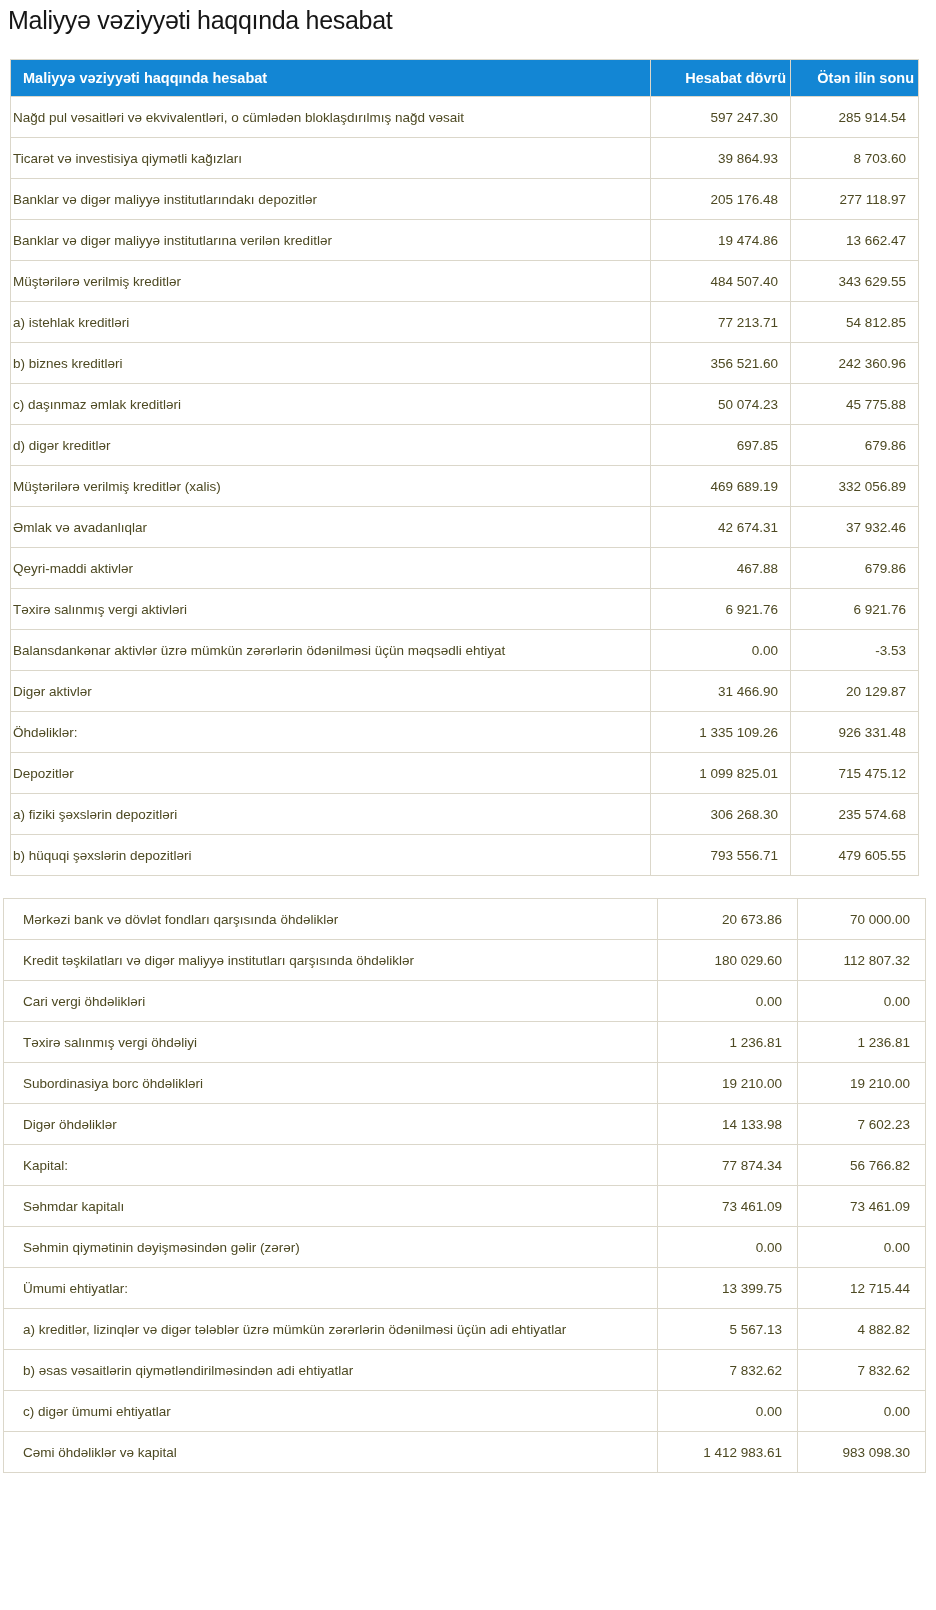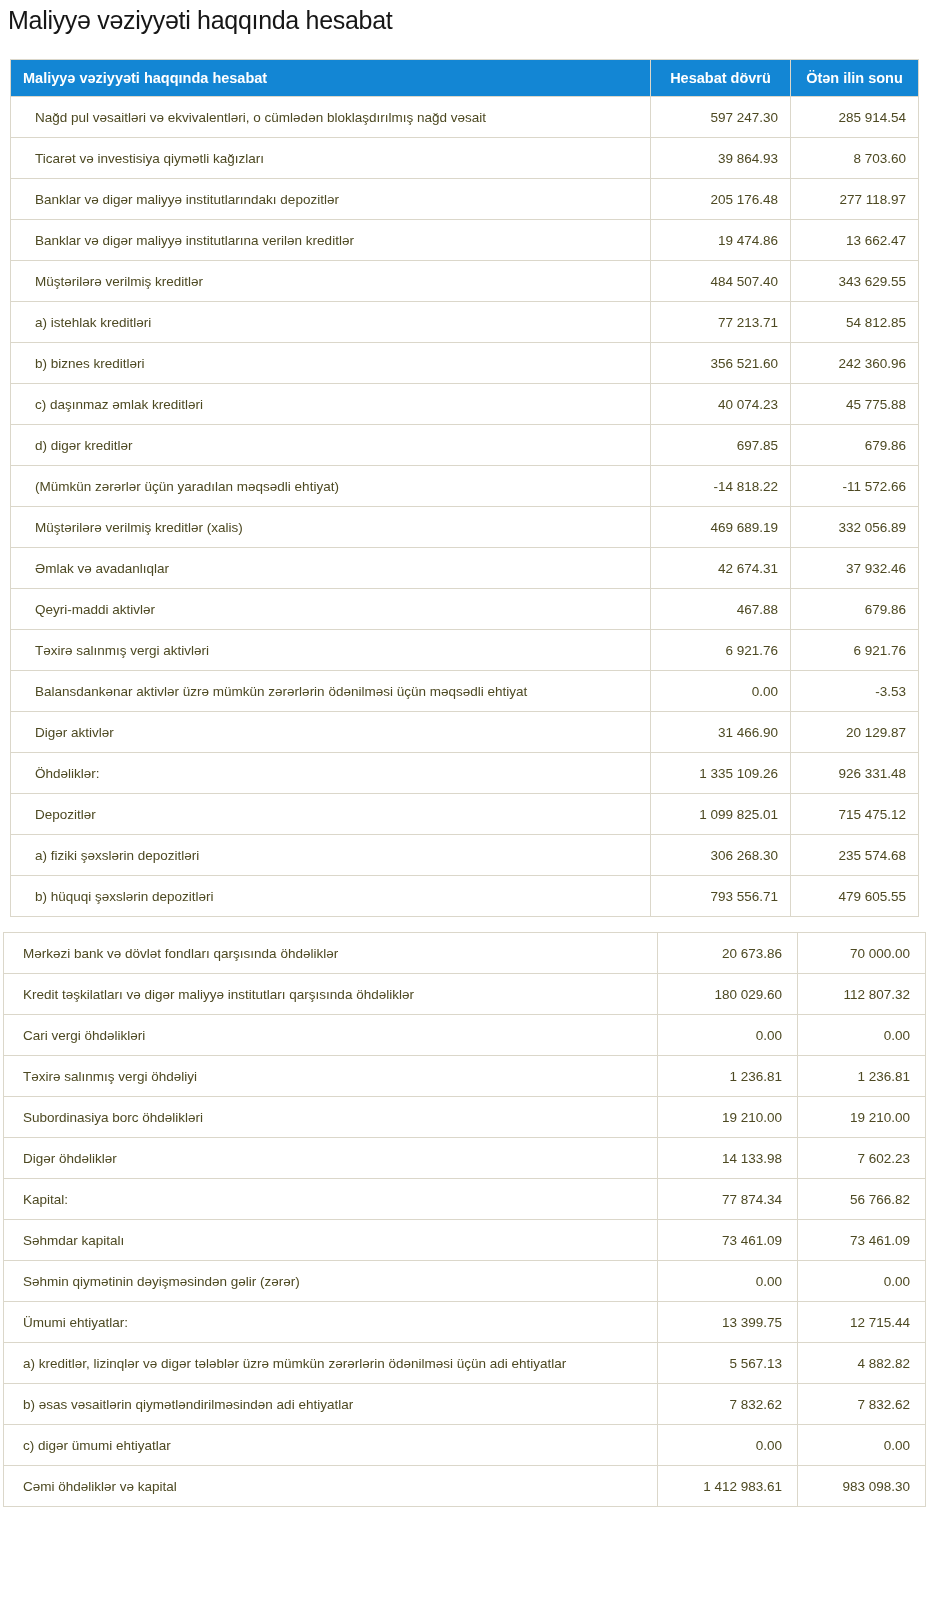--- a/index.html
+++ b/index.html
@@ -24,36 +24,36 @@
     color:#4d4922;
   }
   table.fin td, table.fin th{
     border:1px solid #dbd7ca;
     overflow:hidden;
     white-space:nowrap;
   }
   
   .tbl1{ margin:24px 0 0 10px; width:908px; }
   
-  .tbl2{ margin:15px 0 0 3px; width:922px; }
+  .tbl2{ margin:22px 0 0 3px; width:922px; }
 
   thead th{
     background:#1386d4;
     color:#ffffff;
     font-weight:bold;
     font-size:14.5px;
     height:34px;
     border:1px solid #1386d4;
   }
   thead th + th{ border-left:1px solid rgba(255,255,255,0.55); }
   thead th.h-label{ text-align:left; padding-left:12px; }
-  thead th.h-col{ text-align:center; padding:0 4px; }
+  thead th.h-col{ text-align:right; padding:0 4px; }
 
   td{ height:38px; background:#ffffff; }
-  td.lbl{ text-align:left; padding-left:24px; padding-right:6px; }
+  td.lbl{ text-align:left; padding-left:2px; padding-right:6px; }
   td.num{ text-align:right; padding-right:12px; }
 
   .tbl2 td.lbl{ padding-left:19px; }
   .tbl2 td.num{ padding-right:15px; }
 </style>
 </head>
 <body>
 
 <h1 class="page-title">Maliyyə vəziyyəti haqqında hesabat</h1>
 
@@ -101,32 +101,27 @@
         <td class="num">77 213.71</td>
         <td class="num">54 812.85</td>
       </tr>
       <tr>
         <td class="lbl">b) biznes kreditləri</td>
         <td class="num">356 521.60</td>
         <td class="num">242 360.96</td>
       </tr>
       <tr>
         <td class="lbl">c) daşınmaz əmlak kreditləri</td>
-        <td class="num">40 074.23</td>
+        <td class="num">50 074.23</td>
         <td class="num">45 775.88</td>
       </tr>
       <tr>
         <td class="lbl">d) digər kreditlər</td>
         <td class="num">697.85</td>
         <td class="num">679.86</td>
-      </tr>
-      <tr>
-        <td class="lbl">(Mümkün zərərlər üçün yaradılan məqsədli ehtiyat)</td>
-        <td class="num">-14 818.22</td>
-        <td class="num">-11 572.66</td>
       </tr>
       <tr>
         <td class="lbl">Müştərilərə verilmiş kreditlər (xalis)</td>
         <td class="num">469 689.19</td>
         <td class="num">332 056.89</td>
       </tr>
       <tr>
         <td class="lbl">Əmlak və avadanlıqlar</td>
         <td class="num">42 674.31</td>
         <td class="num">37 932.46</td>

